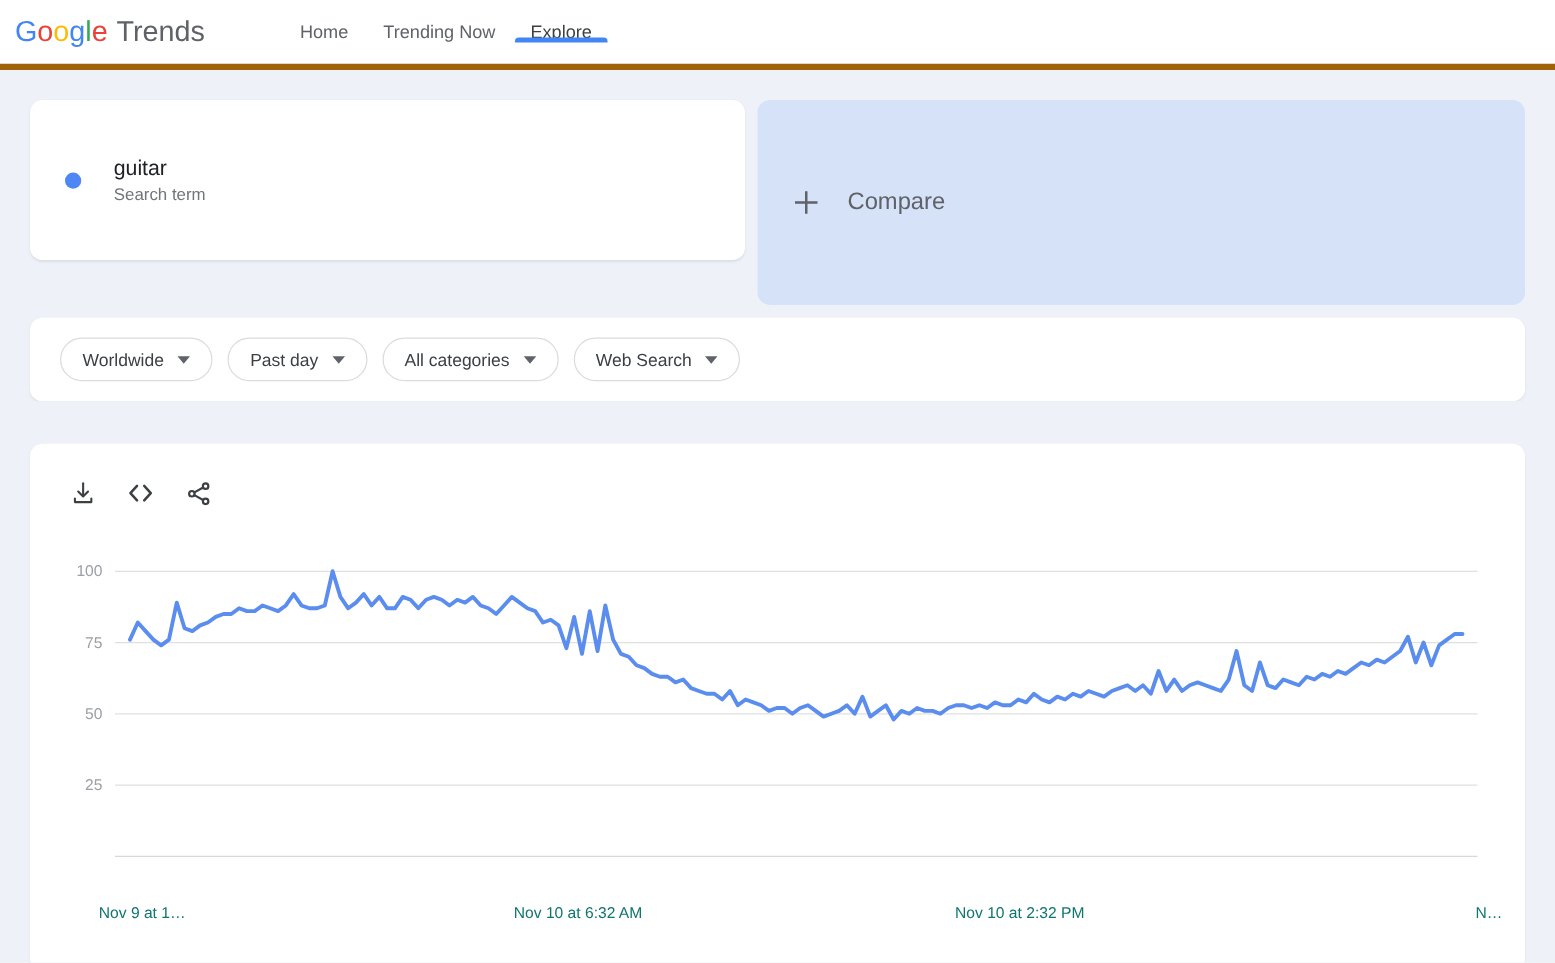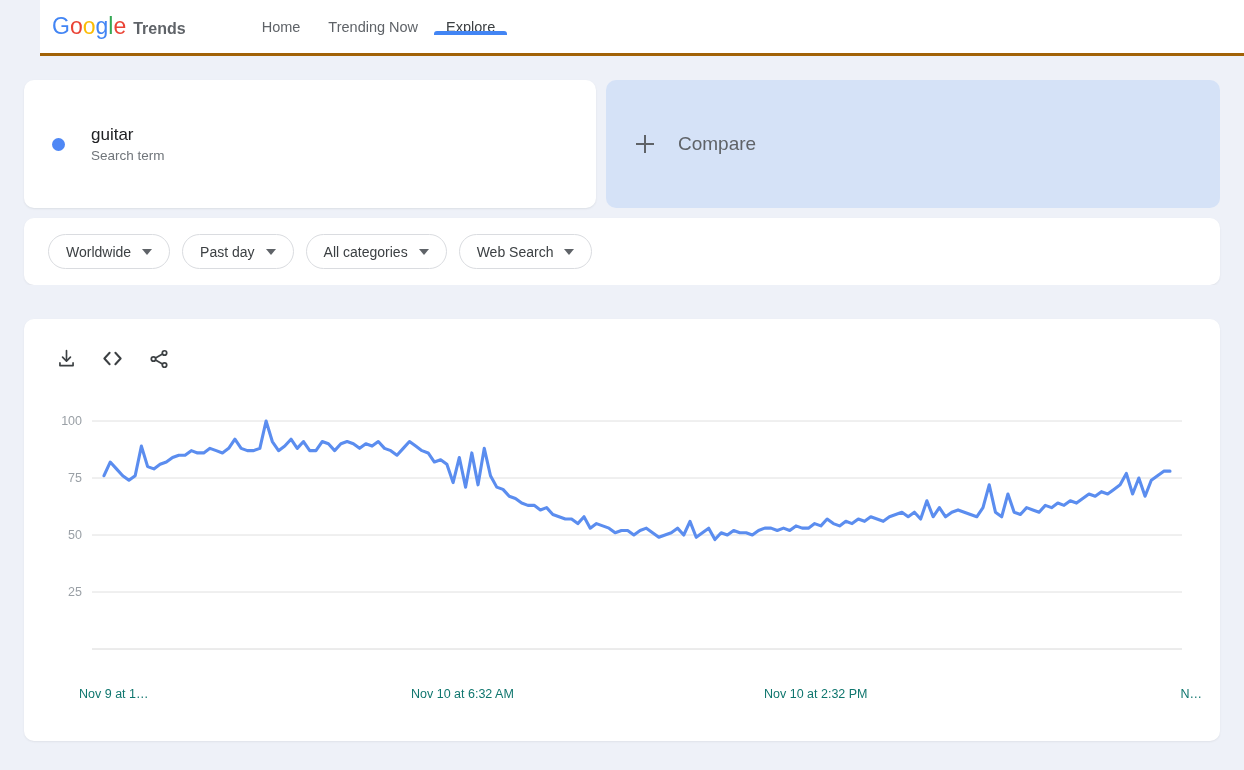--- a/index.html
+++ b/index.html
@@ -11,43 +11,42 @@
     overflow: hidden;
   }
 
   
   .header {
     height: 56px;
     background: #ffffff;
     display: flex;
     align-items: center;
     padding: 0 0 0 12px;
-    border-bottom: 3px solid #a16207;
+    border-bottom: 5px solid #a16207;
     position: relative;
-    margin-left: 40px;
   }
   .brand {
     display: flex;
     align-items: baseline;
     font-size: 22px;
     letter-spacing: 0px;
     user-select: none;
   }
   .brand .logo { font-size: 23px; font-weight: 400; }
   .brand .logo .g1 { color: #4285f4; }
   .brand .logo .o1 { color: #ea4335; }
   .brand .logo .o2 { color: #fbbc05; }
   .brand .logo .g2 { color: #4285f4; }
   .brand .logo .l1 { color: #34a853; }
   .brand .logo .e1 { color: #ea4335; }
   .brand .product {
     color: #5f6368;
-    font-size: 16px;
+    font-size: 23px;
     margin-left: 7px;
-    font-weight: 700;
+    font-weight: 400;
   }
   .nav {
     display: flex;
     align-items: center;
     height: 56px;
     margin-left: 62px;
   }
   .nav-item {
     position: relative;
     display: flex;
@@ -94,21 +93,21 @@
     background: #4e87f5;
     margin-right: 26px;
     flex: none;
   }
   .term-text { display: flex; flex-direction: column; gap: 3px; }
   .term-title { font-size: 17px; color: #202124; }
   .term-sub { font-size: 13.5px; color: #70757a; }
 
   .compare-card {
     flex: 1;
-    height: 128px;
+    height: 164px;
     background: #d5e2f7;
     border-radius: 10px;
     display: flex;
     align-items: center;
     padding: 0 30px;
     cursor: pointer;
   }
   .plus-icon {
     width: 18px; height: 18px;
     position: relative;

